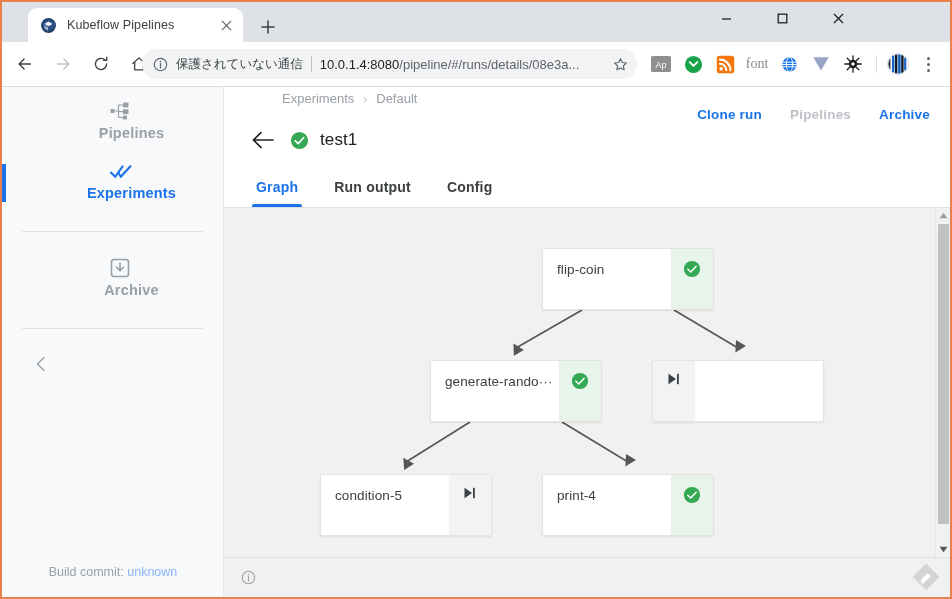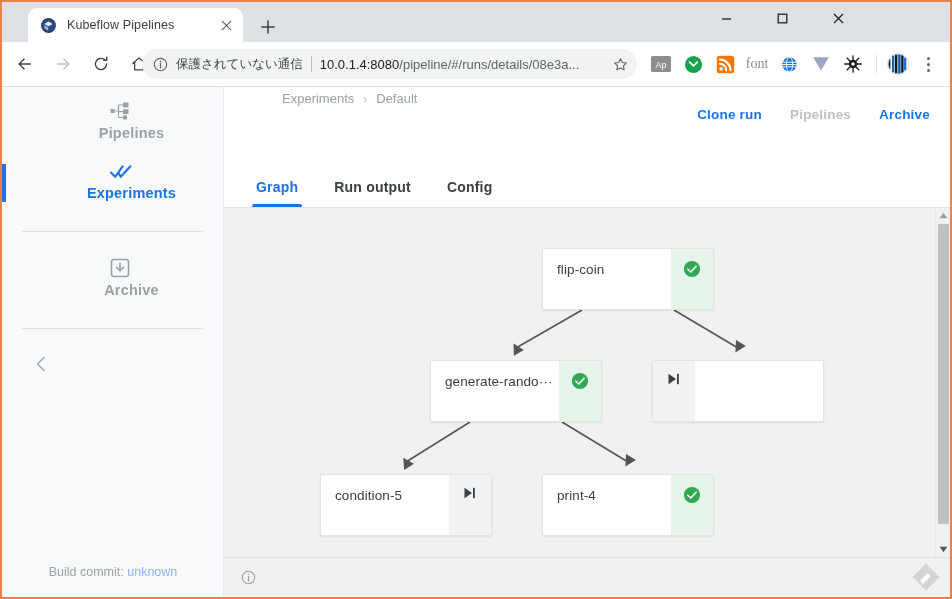--- a/index.html
+++ b/index.html
@@ -524,20 +524,34 @@
           <span class="bc-sep">›</span>
           <span class="bc-item">Default</span>
         </div>
 
         <div id="header-actions">
           <span class="act">Clone run</span>
           <span class="act disabled">Pipelines</span>
           <span class="act">Archive</span>
         </div>
 
+        <div id="runrow">
+          <span id="back-arrow">
+            <svg width="22" height="18" viewBox="0 0 22 18">
+              <path d="M21 9 L2 9 M9 1.6 L1.4 9 L9 16.4" stroke="#202124" stroke-width="1.7" fill="none" stroke-linecap="round" stroke-linejoin="round"></path>
+            </svg>
+          </span>
+          <span id="run-status">
+            <svg width="19" height="19" viewBox="0 0 20 20">
+              <circle cx="10" cy="10" r="9" fill="#34a853"></circle>
+              <path d="M5.4 10.2 L8.6 13.3 L14.6 6.9" stroke="#fff" stroke-width="1.7" fill="none" stroke-linecap="round" stroke-linejoin="round"></path>
+            </svg>
+          </span>
+          <span id="run-title">test1</span>
+        </div>
       </div>
 
       <div id="tabs">
         <div class="tabitem sel">
           <span>Graph</span>
         </div>
         <div class="tabitem">
           <span>Run output</span>
         </div>
         <div class="tabitem">

